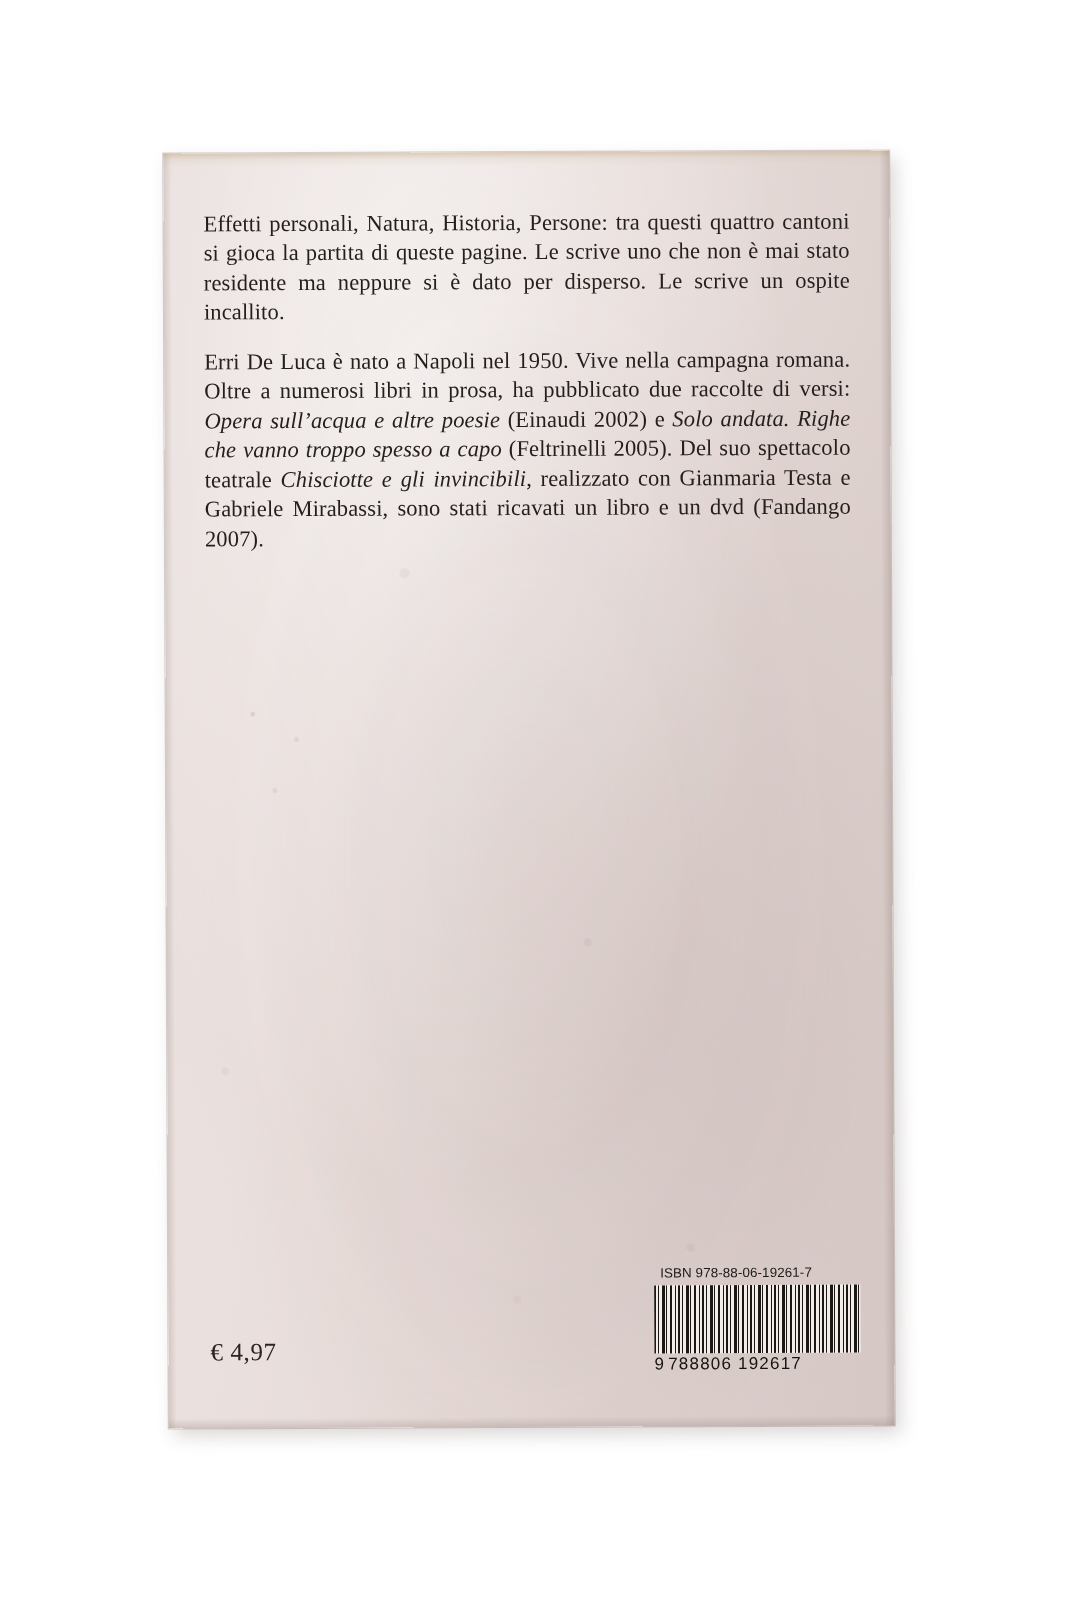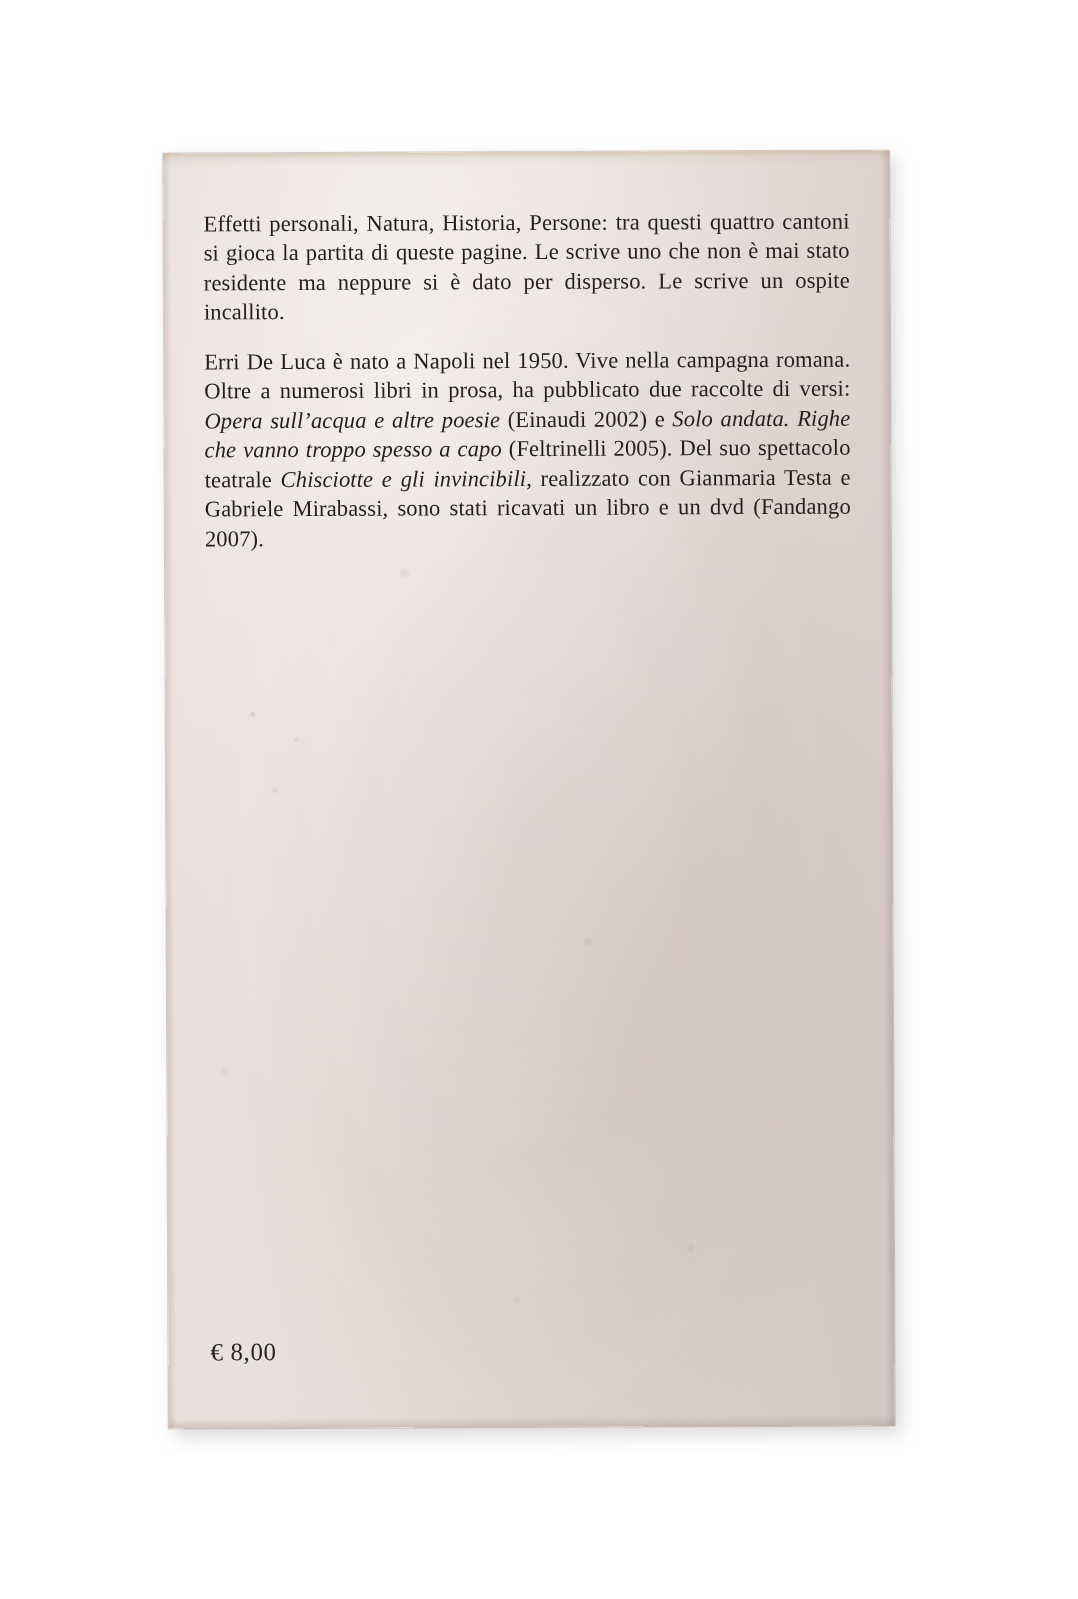--- a/index.html
+++ b/index.html
@@ -164,16 +164,21 @@
   <div id="top-edge-wear"></div>
   <div id="right-edge-wear"></div>
   <div id="left-edge-wear"></div>
   <div id="bottom-edge-wear"></div>
 
   <div id="blurb-text">
     <p>Effetti personali, Natura, Historia, Persone: tra questi quattro cantoni si gioca la partita di queste pagine. Le scrive uno che non è mai stato residente ma neppure si è dato per disperso. Le scrive un ospite incallito.</p>
     <p><span>Erri De Luca è nato a Napoli nel 1950. Vive nella campagna romana. Oltre a numerosi libri in prosa, ha pubblicato due raccolte di versi: </span><span class="it">Opera sull’acqua e altre poesie</span><span> (Einaudi 2002) e </span><span class="it">Solo andata. Righe che vanno troppo spesso a capo</span><span> (Feltrinelli 2005). Del suo spettacolo teatrale </span><span class="it">Chisciotte e gli invincibili</span><span>, realizzato con Gianmaria Testa e Gabriele Mirabassi, sono stati ricavati un libro e un dvd (Fandango 2007).</span></p>
   </div>
 
-  <div id="price-line">€ 8,00</div>
+  <div id="price-line">€ 4,97</div>
 
+  <div id="barcode-block">
+    <div id="isbn-label">ISBN 978-88-06-19261-7</div>
+    <div id="barcode-bars"></div>
+    <div id="barcode-digits"><span class="lead">9</span><span>788806 192617</span></div>
+  </div>
 
 </div>
 
 </body></html>

